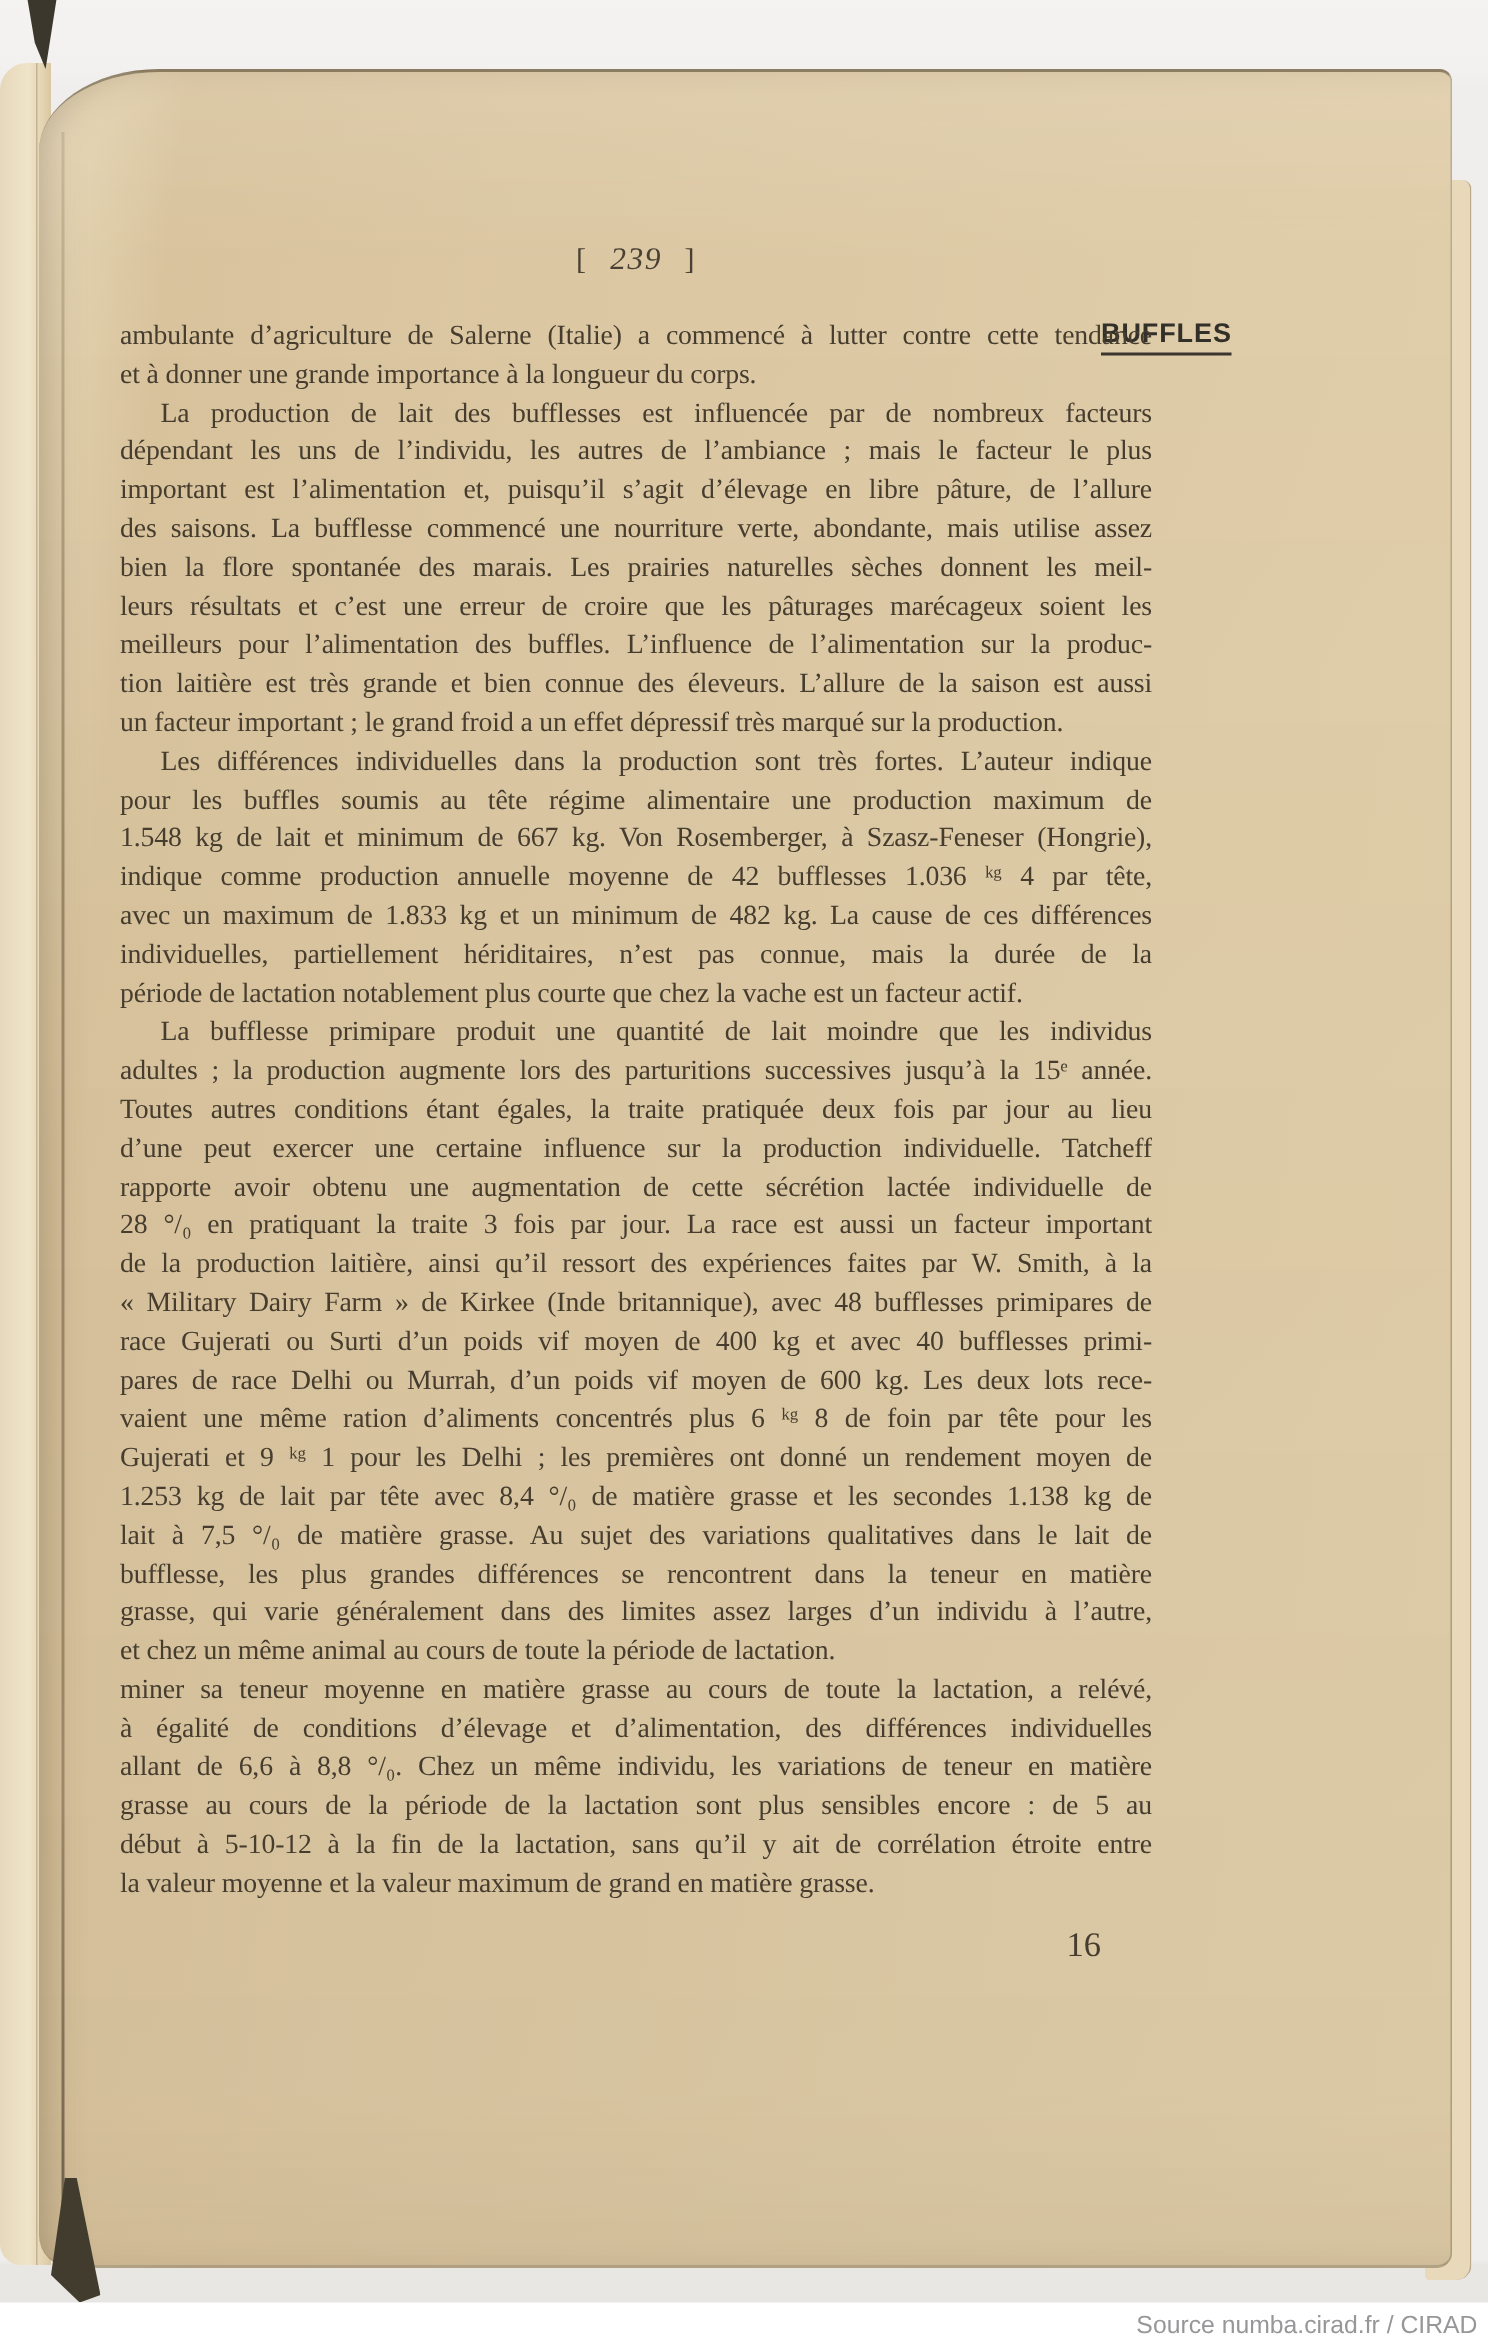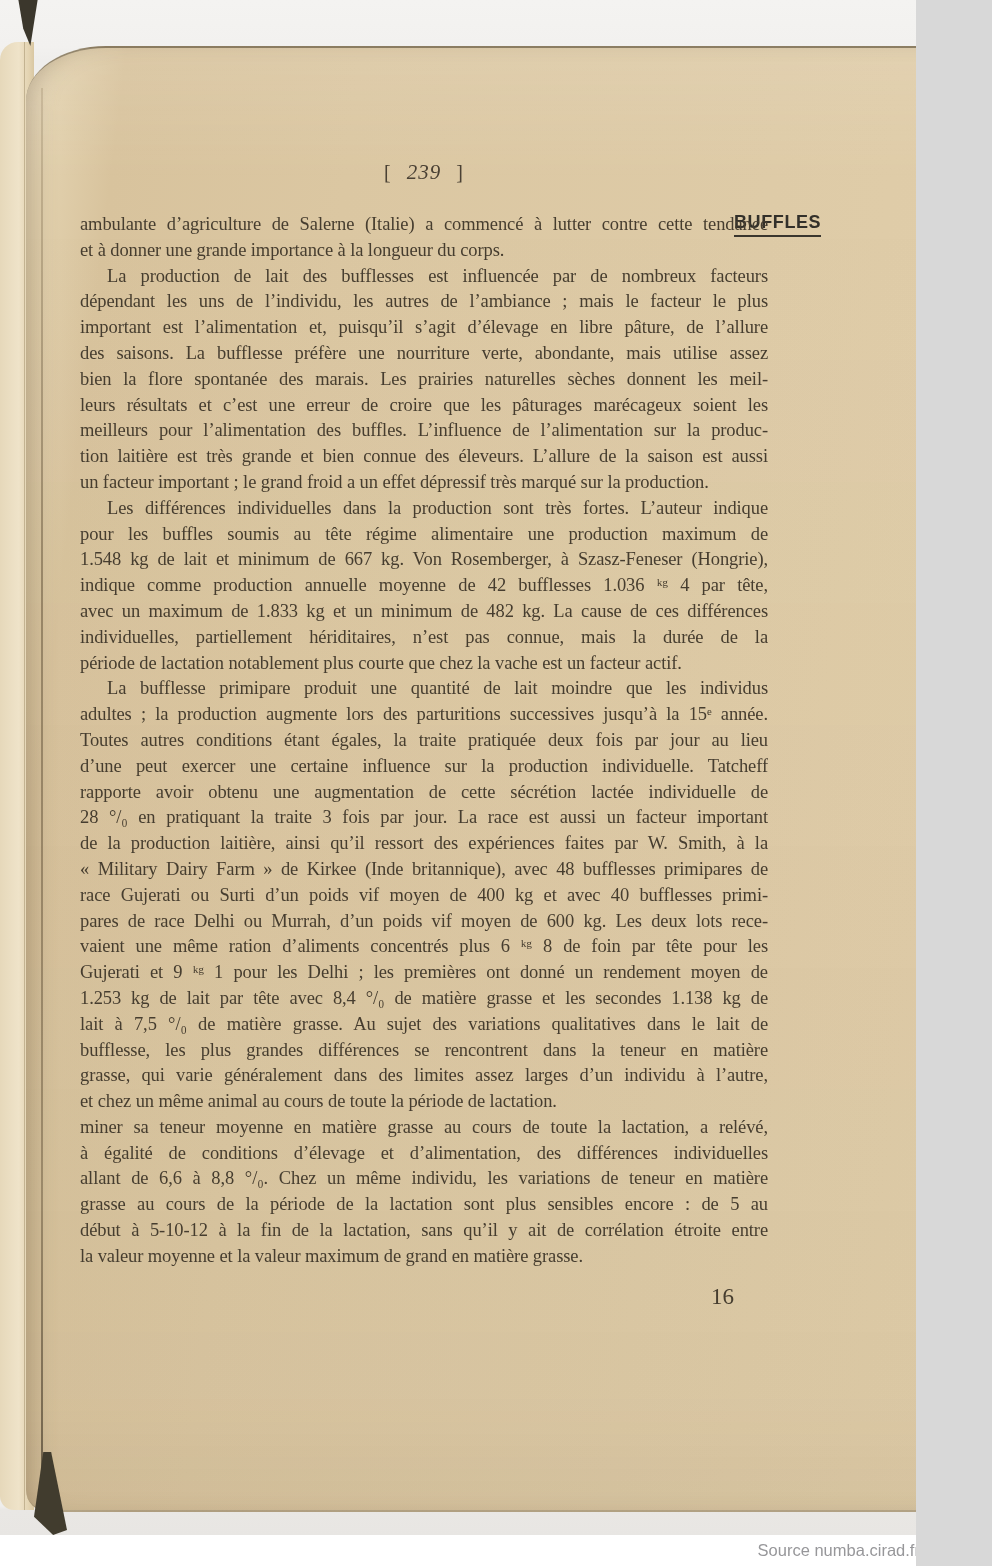--- a/index.html
+++ b/index.html
@@ -1,17 +1,17 @@
 <!DOCTYPE html>
 <html><head>
 <meta charset="utf-8">
 <style>
   html,body{margin:0;padding:0;background:#d8d8d8;}
   .stage{
-    position:relative;width:916px;height:1566px;overflow:hidden;
+    position:relative;width:992px;height:1566px;overflow:hidden;
     background:linear-gradient(180deg,#f4f3f1 0px,#f2f1ef 46px,#efeeec 60px,#efeeec 1506px,#e9e7e4 1510px,#e8e6e3 1535px,#ffffff 1536px,#ffffff 100%);
     font-family:"Liberation Serif","DejaVu Serif",serif;
   }
   
   .left-strip{
     position:absolute;left:0;top:42px;width:34px;height:1468px;
     background:linear-gradient(90deg,#e6d8ba 0%,#efe3c9 55%,#e3d3b1 85%,#d9c7a2 100%);
     border-radius:18px 0 0 14px;
   }
   .left-strip .edge1{position:absolute;right:9px;top:0;bottom:0;width:1px;background:rgba(150,130,96,.45);}
@@ -100,21 +100,21 @@
     </div>
 
     <div class="margin-note">BUFFLES</div>
 
     <div class="text-body">
         <div class="line">ambulante d’agriculture de Salerne (Italie) a commencé à lutter contre cette tendance</div>
         <div class="line plast">et à donner une grande importance à la longueur du corps.</div>
         <div class="line indent">La production de lait des bufflesses est influencée par de nombreux facteurs</div>
         <div class="line">dépendant les uns de l’individu, les autres de l’ambiance ; mais le facteur le plus</div>
         <div class="line">important est l’alimentation et, puisqu’il s’agit d’élevage en libre pâture, de l’allure</div>
-        <div class="line">des saisons. La bufflesse préfère une nourriture verte, abondante, mais utilise assez</div>
+        <div class="line">des saisons. La bufflesse commencé une nourriture verte, abondante, mais utilise assez</div>
         <div class="line">bien la flore spontanée des marais. Les prairies naturelles sèches donnent les meil-</div>
         <div class="line">leurs résultats et c’est une erreur de croire que les pâturages marécageux soient les</div>
         <div class="line">meilleurs pour l’alimentation des buffles. L’influence de l’alimentation sur la produc-</div>
         <div class="line">tion laitière est très grande et bien connue des éleveurs. L’allure de la saison est aussi</div>
         <div class="line plast">un facteur important ; le grand froid a un effet dépressif très marqué sur la production.</div>
         <div class="line indent">Les différences individuelles dans la production sont très fortes. L’auteur indique</div>
         <div class="line">pour les buffles soumis au tête régime alimentaire une production maximum de</div>
         <div class="line">1.548 kg de lait et minimum de 667 kg. Von Rosemberger, à Szasz-Feneser (Hongrie),</div>
         <div class="line">indique comme production annuelle moyenne de 42 bufflesses 1.036 ᵏᵍ 4 par tête,</div>
         <div class="line">avec un maximum de 1.833 kg et un minimum de 482 kg. La cause de ces différences</div>

